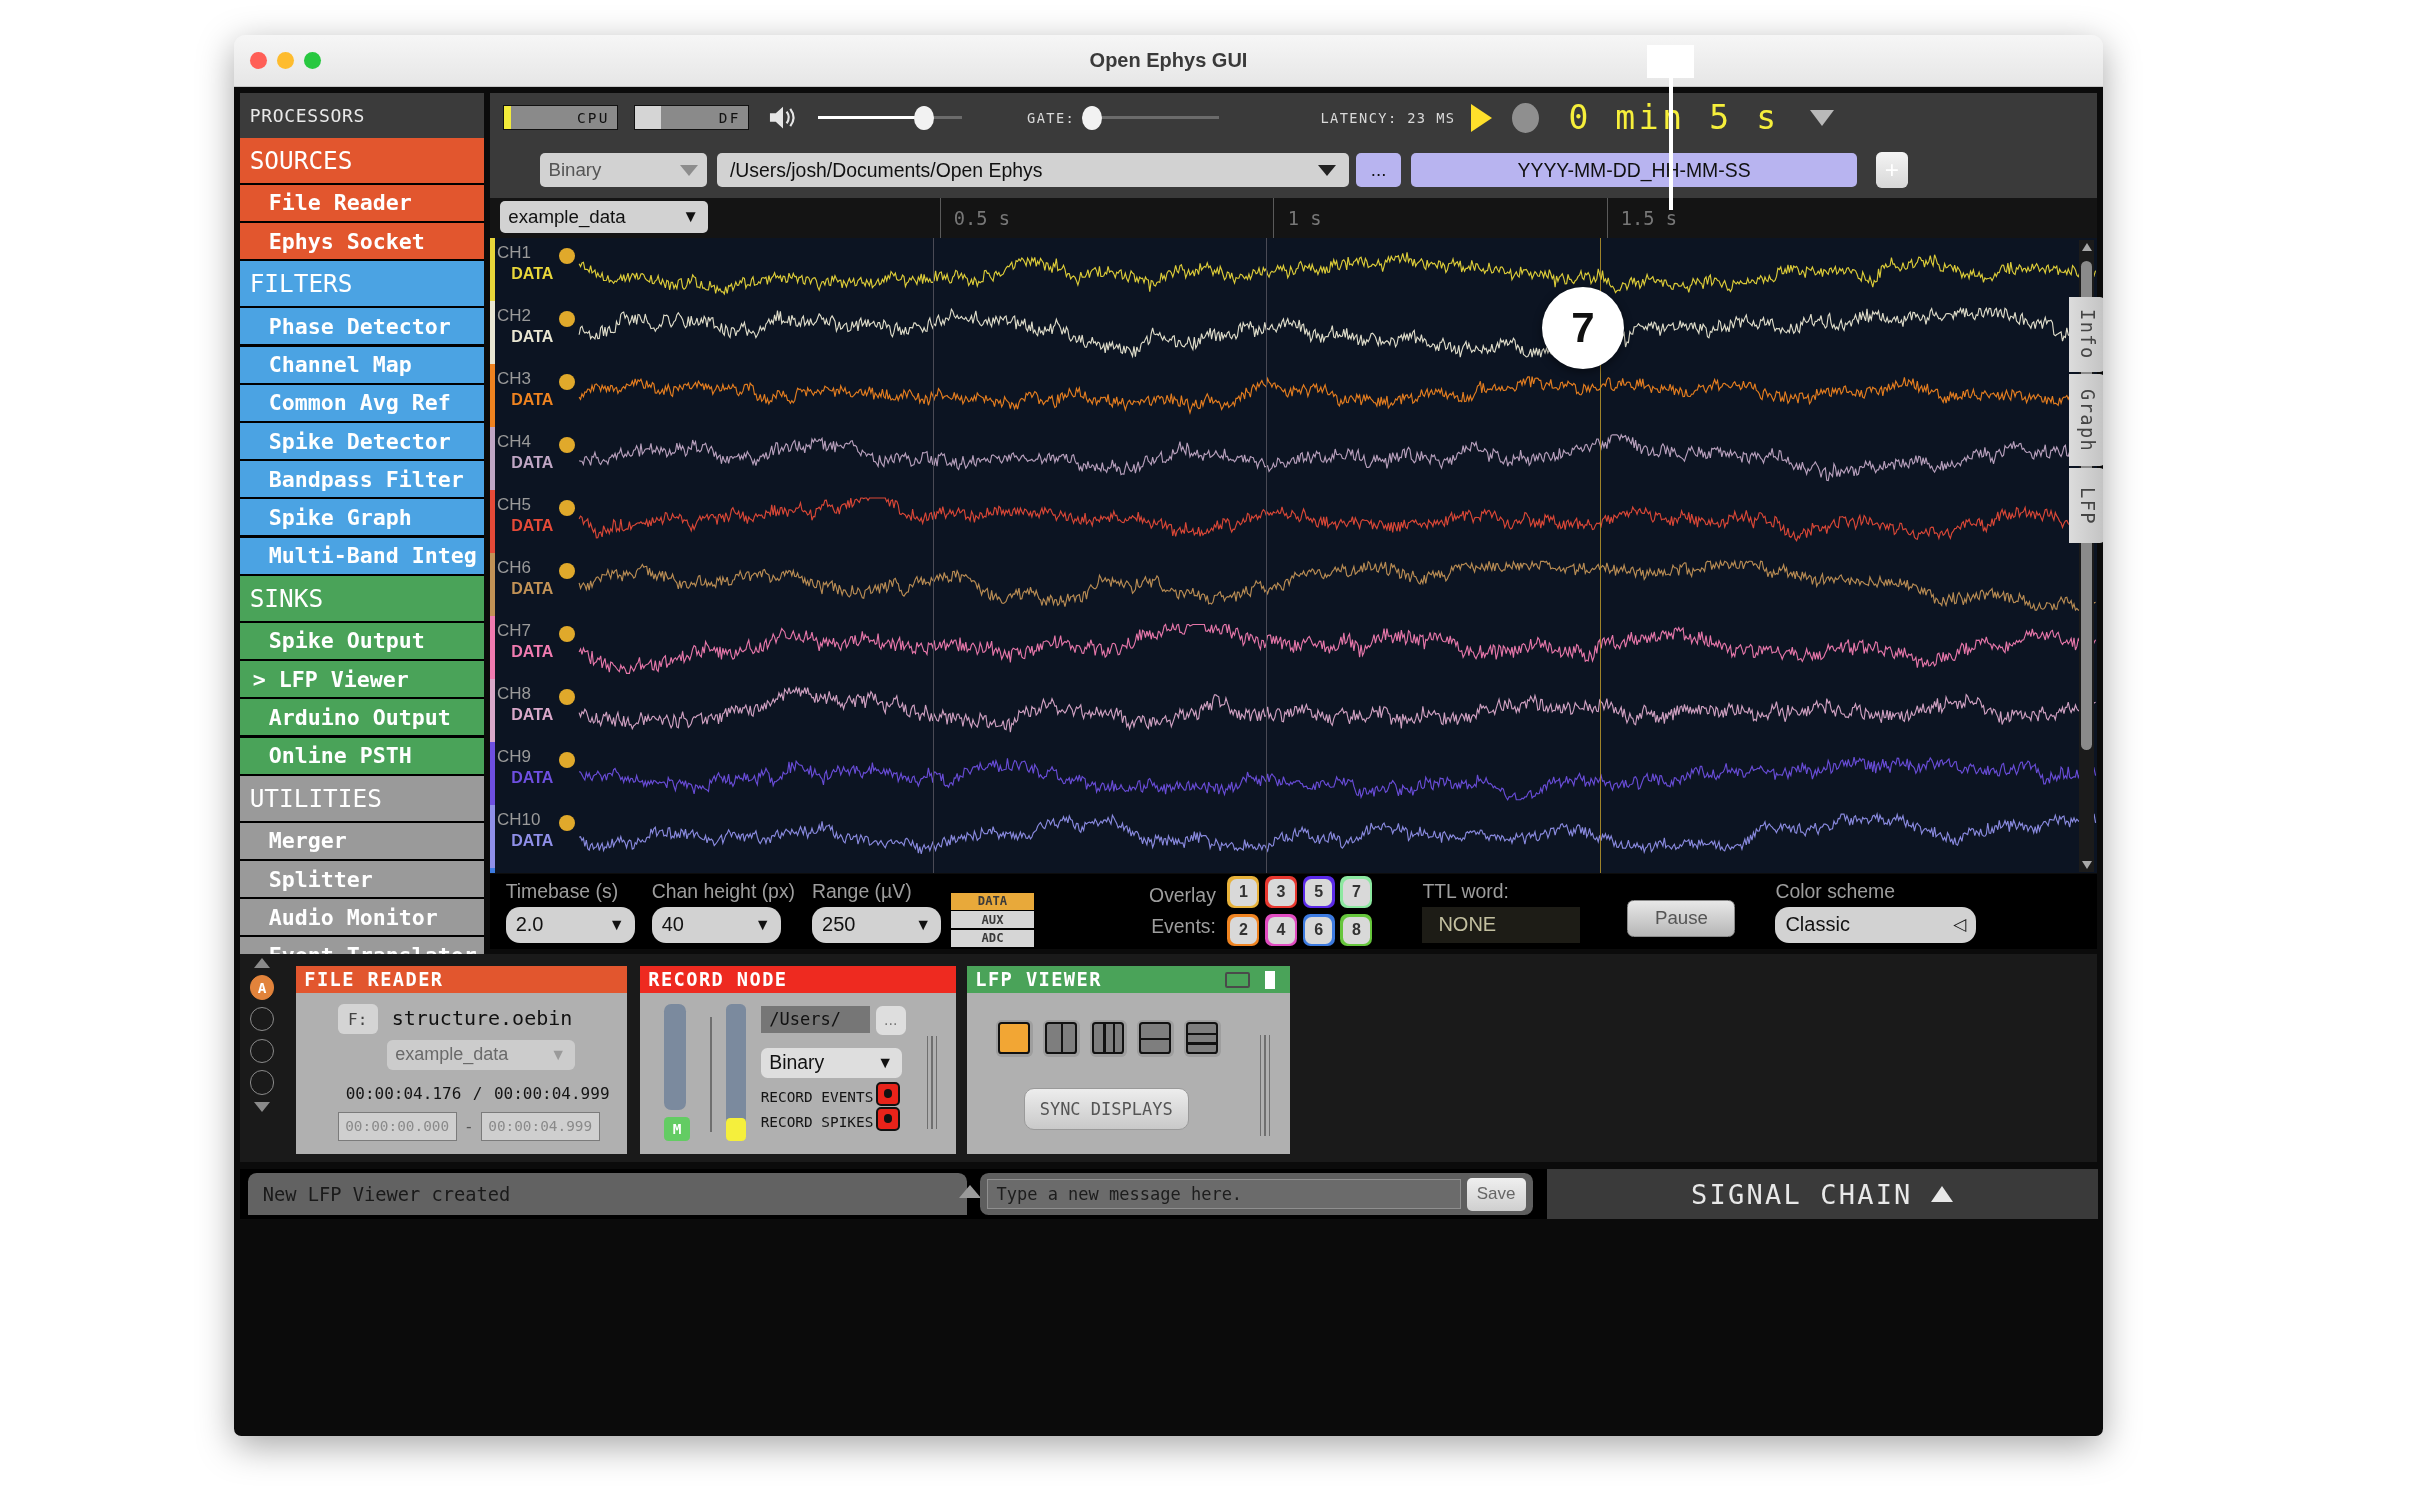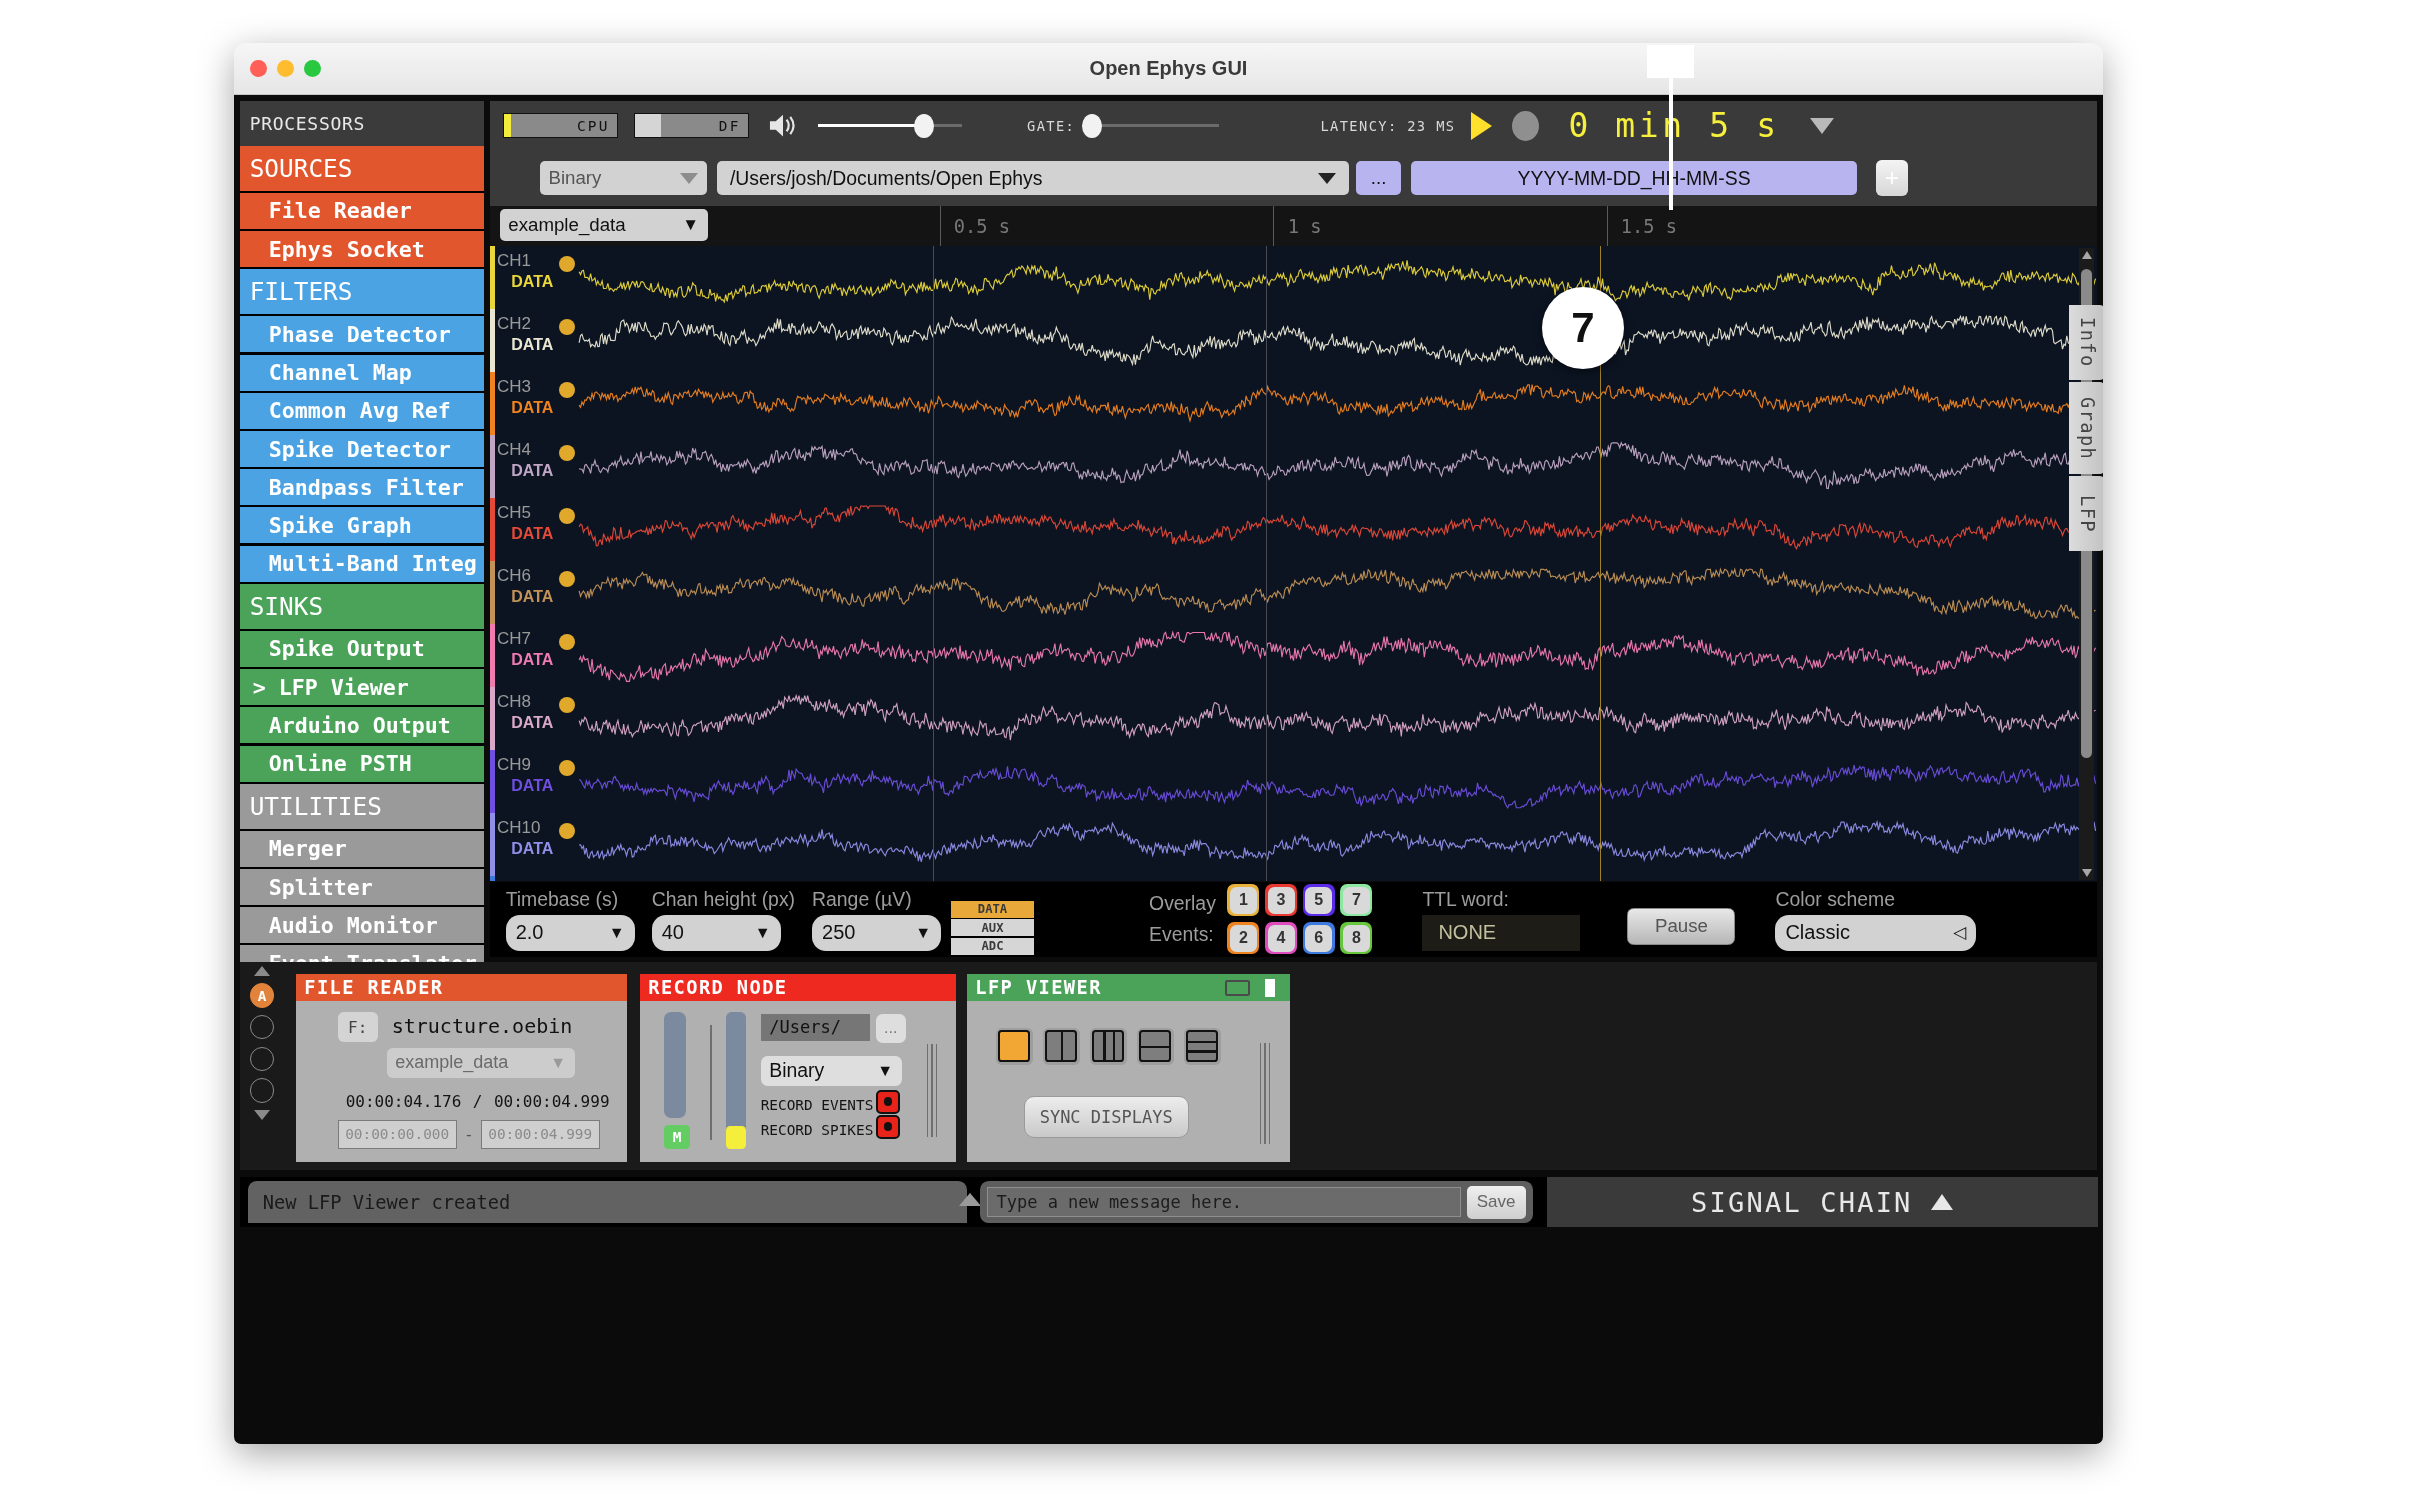--- a/index.html
+++ b/index.html
@@ -2,21 +2,21 @@
 <html style="font-size:11.5px"><head>
 <meta charset="utf-8">
 <style>
   * { box-sizing: border-box; margin:0; padding:0; }
   html,body { width:2426px; height:1509px; overflow:hidden; background:#ffffff;
     font-family:"Liberation Sans", sans-serif; }
 
   #root { position:relative; width:2426px; height:1509px; background:#fff; }
 
   
-  .window { position:absolute; left:234px; top:43px; width:1869px; height:1401px;
+  .window { position:absolute; left:234px; top:35px; width:1869px; height:1401px;
     background:#f1f1f1; border-radius:11.5px 11.5px 7.2px 7.2px;
     box-shadow:0 10px 36px rgba(0,0,0,.35); overflow:hidden; }
   .titlebar { height:52px; background:linear-gradient(#f6f6f6,#e6e6e6);
     border-bottom:0.7px solid #c7c7c7; position:relative; }
   .title { position:absolute; left:0; right:0; top:14.4px; text-align:center;
     font-size:20px; font-weight:bold; color:#3a3a3a; }
   .lights { position:absolute; left:16px; top:17px; display:flex; gap:10px; }
   .light { width:17px; height:17px; border-radius:50%; }
   .l-red{background:#ff5f57;} .l-yel{background:#febc2e;} .l-grn{background:#28c840;}
 
@@ -381,21 +381,21 @@
                 <span style="flex:1">250</span>
                 <span style="font-size:16px">▼</span>
               </div>
             </div>
             <div id="typetoggles" style="margin-left:10px;margin-top:18.7px;width:83px">
                 <div style="height: 17px; background: rgb(232, 169, 58); display: flex; align-items: center; justify-content: center; font-family: &quot;DejaVu Sans Mono&quot;, monospace; font-size: 12.2px; color: rgb(58, 58, 58); font-weight: bold; margin-bottom: 1.4px;">DATA</div>
                 <div style="height: 17px; background: rgb(214, 214, 214); display: flex; align-items: center; justify-content: center; font-family: &quot;DejaVu Sans Mono&quot;, monospace; font-size: 12.2px; color: rgb(58, 58, 58); font-weight: bold; margin-bottom: 1.4px;">AUX</div>
                 <div style="height: 17px; background: rgb(214, 214, 214); display: flex; align-items: center; justify-content: center; font-family: &quot;DejaVu Sans Mono&quot;, monospace; font-size: 12.2px; color: rgb(58, 58, 58); font-weight: bold; margin-bottom: 1.4px;">ADC</div>
               </div>
 
-            <div style="margin-left:115px;text-align:left">
+            <div style="margin-left:115px;text-align:right">
               <div class="opt-l">Overlay</div>
               <div class="opt-l" style="margin-top:8.6px">Events:</div>
             </div>
             <div id="eventbadges" style="margin-left:11.5px">
                 <div style="display: flex; gap: 5.7px;">
                   <div style="width: 32px; height: 32px; border-radius: 7.2px; background: rgb(232, 178, 58); display: flex; align-items: center; justify-content: center;">
                     <div class="evbadge">1</div>
                   </div>
                   <div style="width: 32px; height: 32px; border-radius: 7.2px; background: rgb(232, 56, 47); display: flex; align-items: center; justify-content: center;">
                     <div class="evbadge">3</div>

